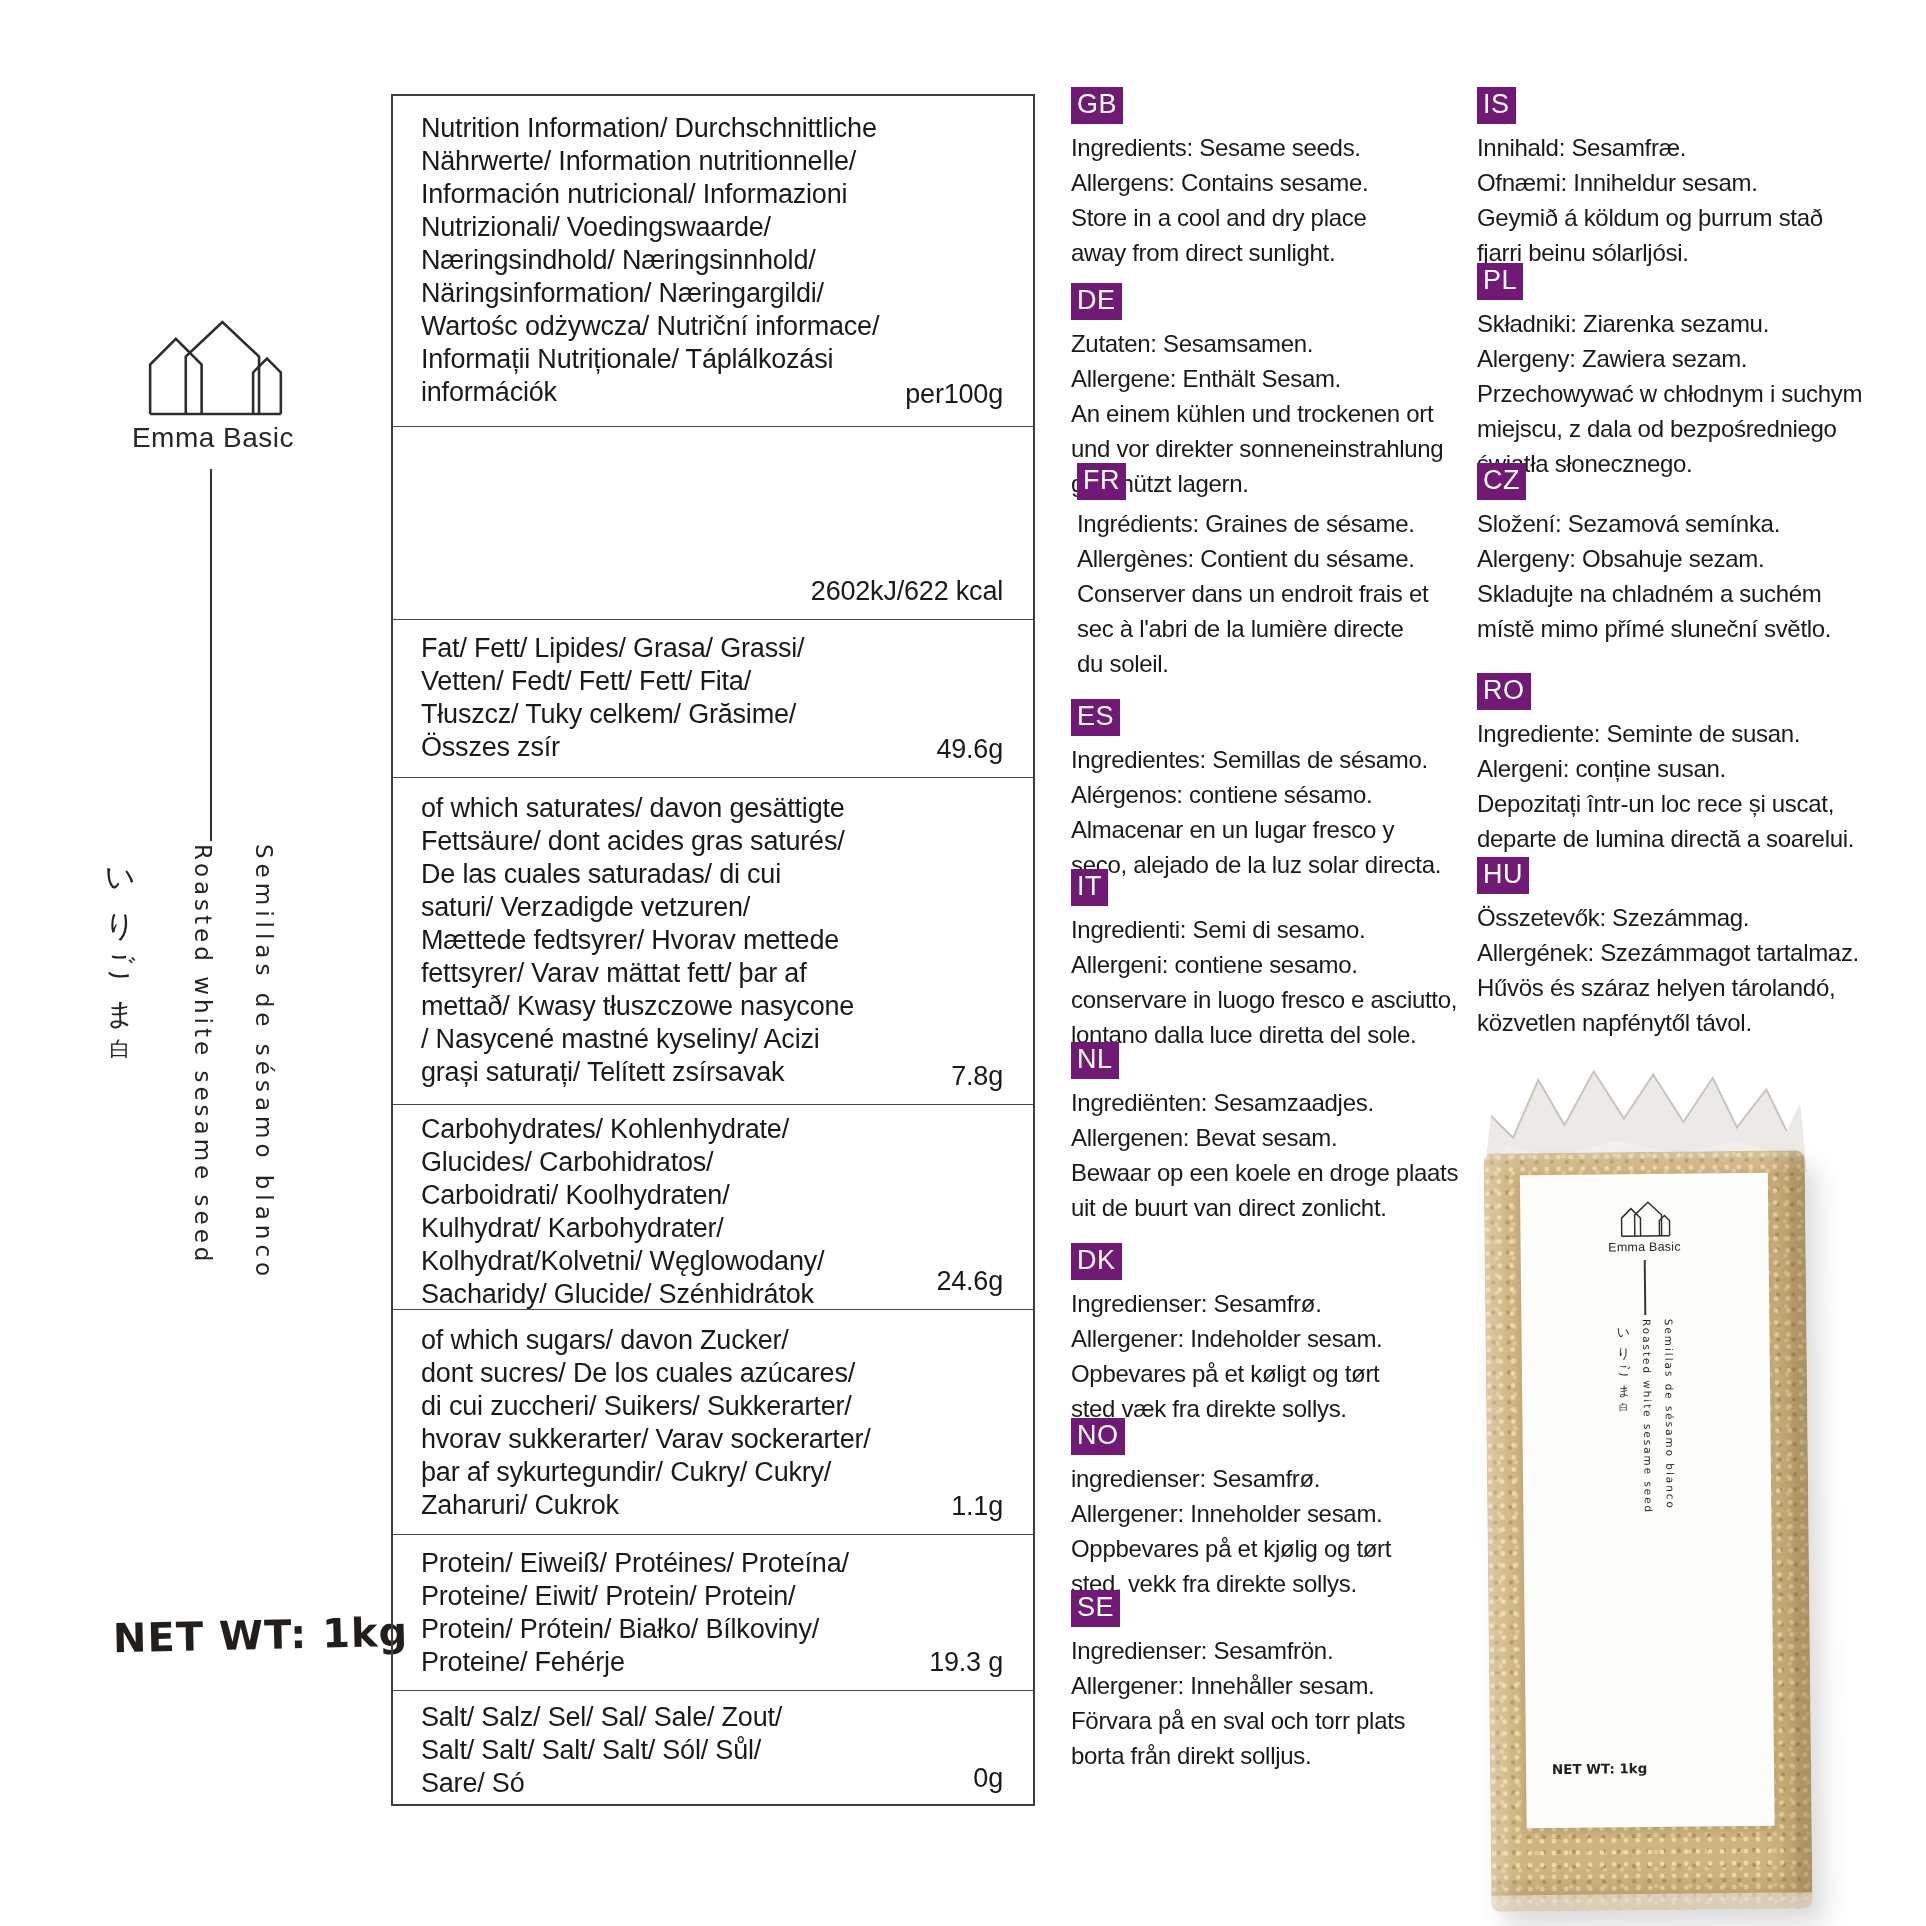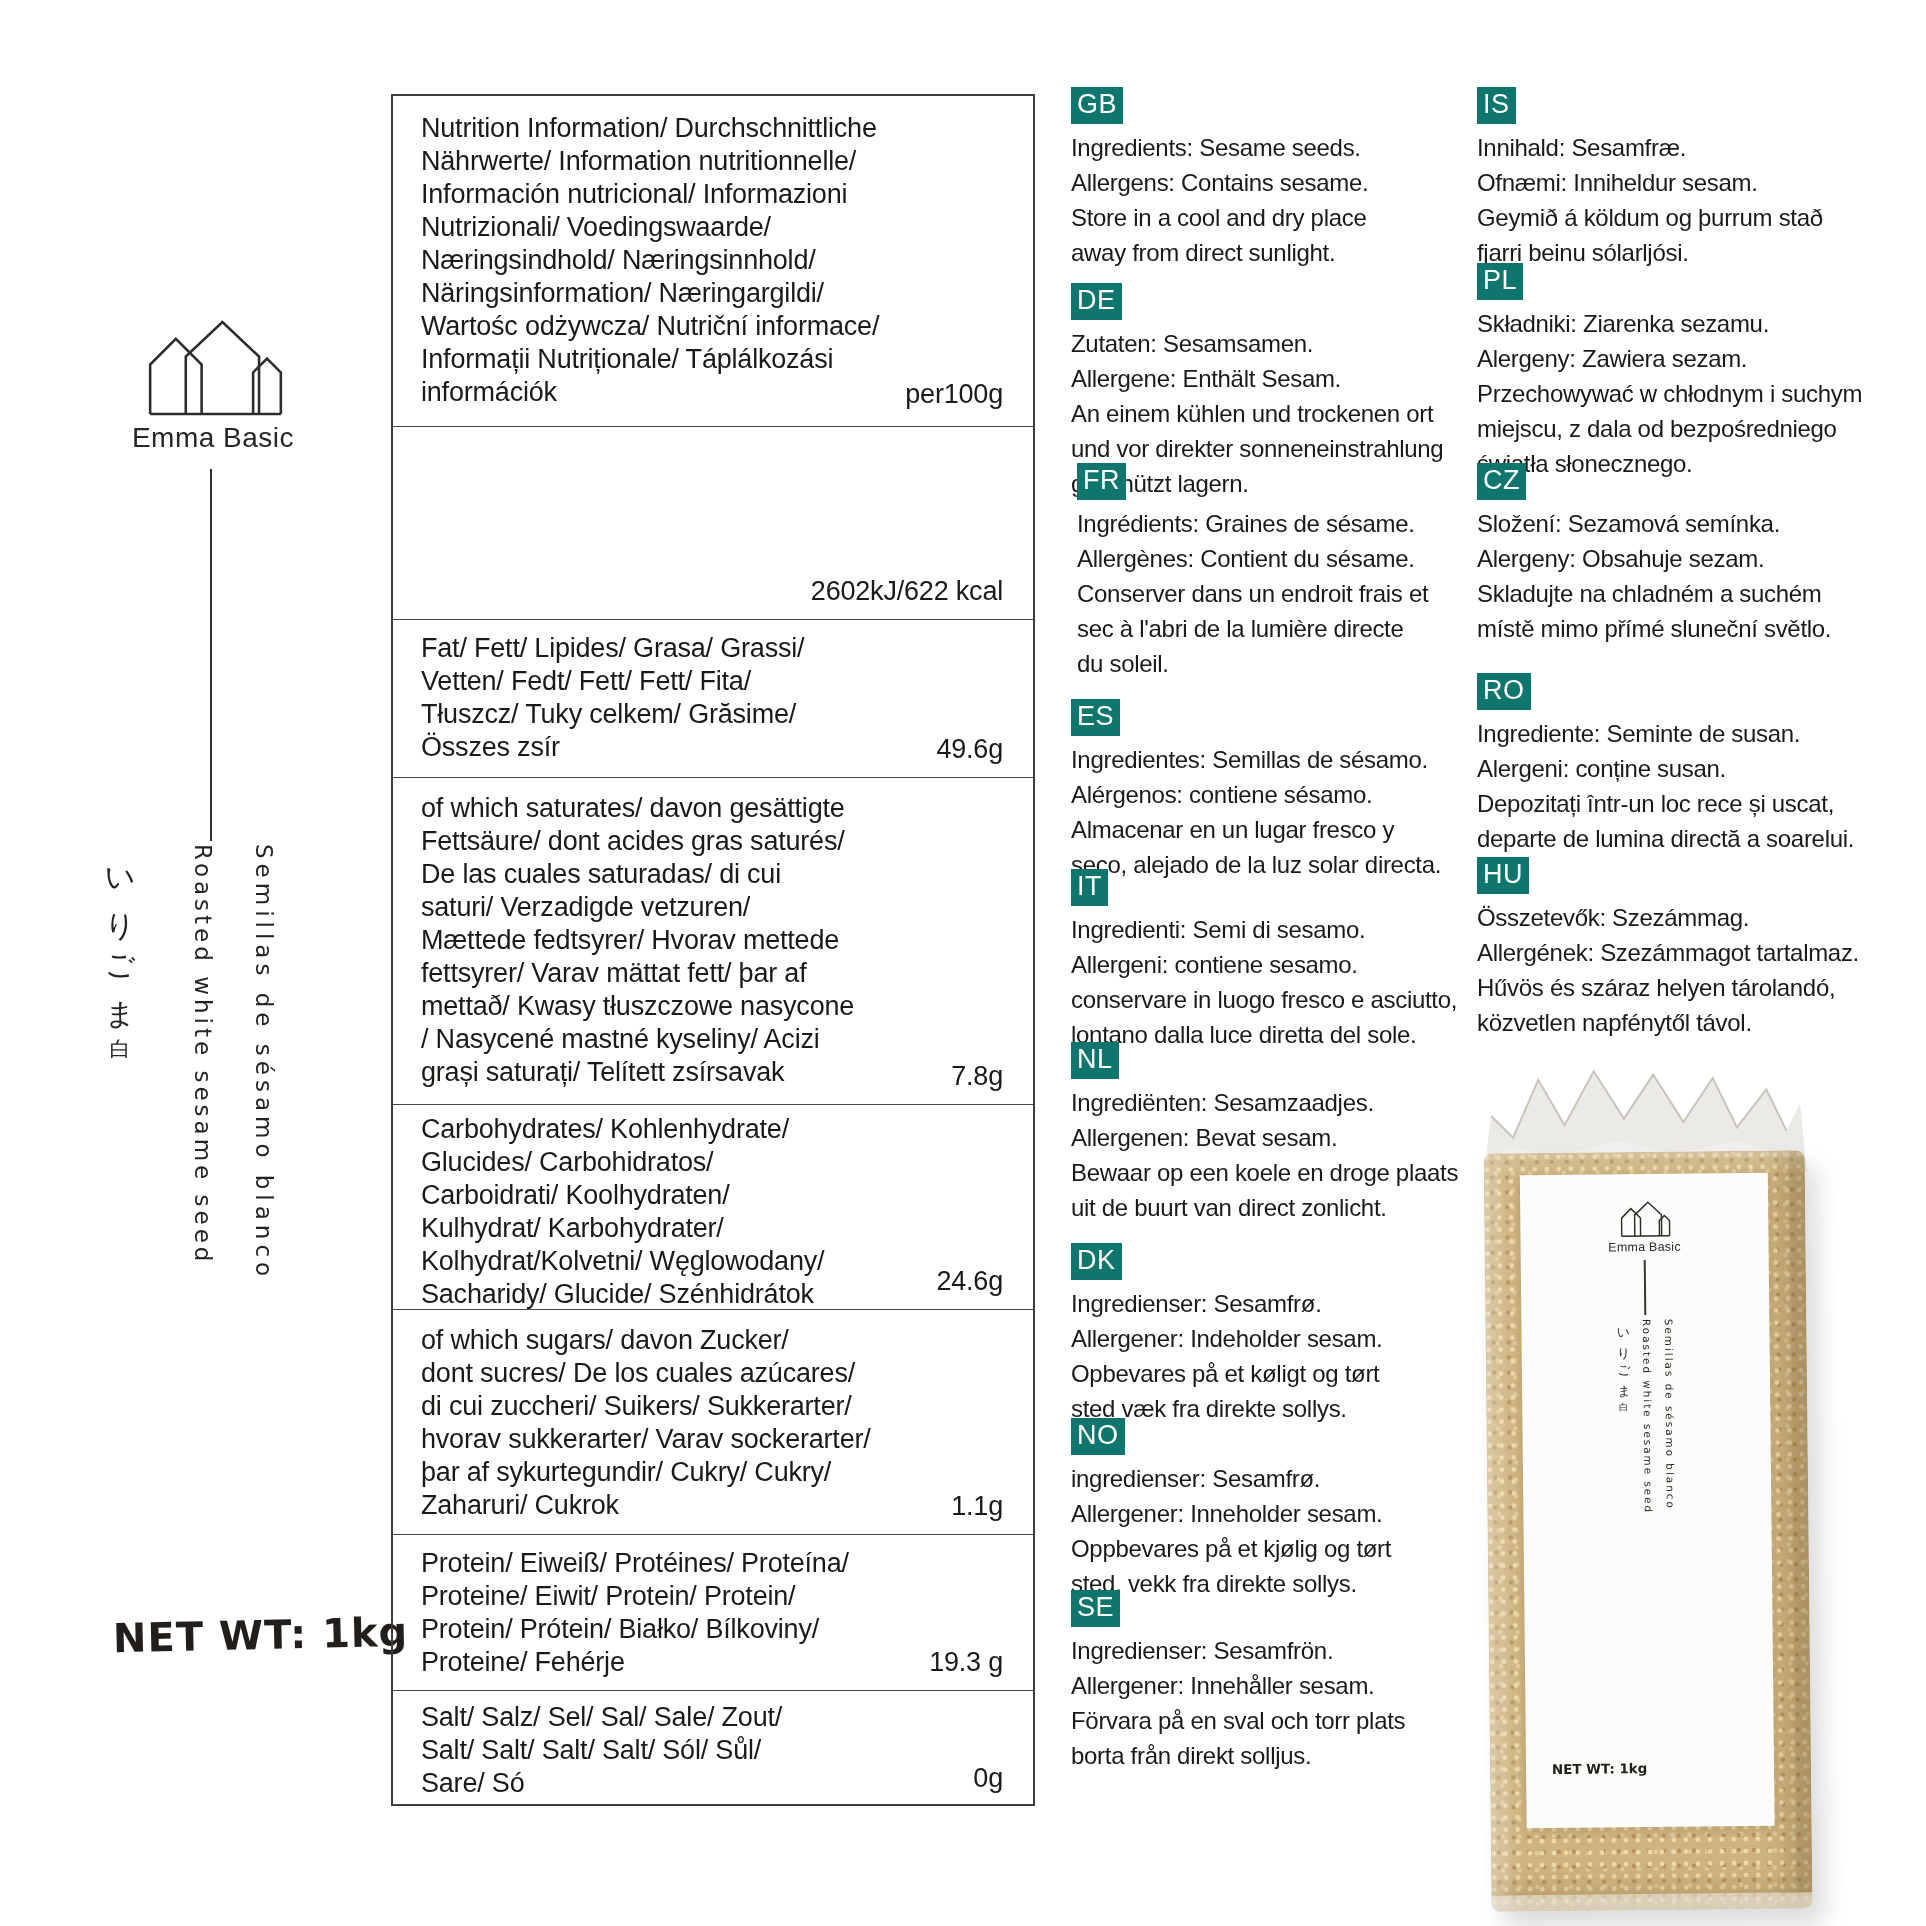--- a/index.html
+++ b/index.html
@@ -31,21 +31,21 @@
   .r-energy{top:330px;height:193px;} .r-energy .tlabel{top:14px;}
   .r-fat{top:523px;height:158px;}    .r-fat .tlabel{top:12px;}
   .r-sat{top:681px;height:327px;}    .r-sat .tlabel{top:14px;}
   .r-carb{top:1008px;height:205px;}  .r-carb .tlabel{top:8px;}
   .r-sugar{top:1213px;height:225px;} .r-sugar .tlabel{top:14px;}
   .r-prot{top:1438px;height:156px;}  .r-prot .tlabel{top:12px;}
   .r-salt{top:1594px;height:116px;}  .r-salt .tlabel{top:10px;}
 
   
   .lang{position:absolute;}
-  .lang .tag{display:inline-block;background:#0f766e;color:#ffffff;font-size:27px;line-height:1;
+  .lang .tag{display:inline-block;background:#701a75;color:#ffffff;font-size:27px;line-height:1;
              padding:4px 6px 6px 6px;letter-spacing:0.5px;}
   .lang .ltext{margin-top:6px;font-size:24px;line-height:35px;letter-spacing:-0.3px;color:#1c1917;}
   .c1{left:1071px;width:400px;}
   .c2{left:1477px;width:446px;}
   .b-gb{top:87px;} .b-de{top:283px;} .b-fr{top:463px;margin-left:6px;} .b-es{top:699px;} .b-it{top:869px;}
   .b-nl{top:1042px;} .b-dk{top:1243px;} .b-no{top:1418px;} .b-se{top:1590px;}
   .b-is{top:87px;} .b-pl{top:263px;} .b-cz{top:463px;} .b-ro{top:673px;} .b-hu{top:849px;margin-top:8px;}
 
   
   .pkg{position:absolute;left:1481px;top:1045px;width:331px;height:865px;transform:rotate(-.6deg);}

